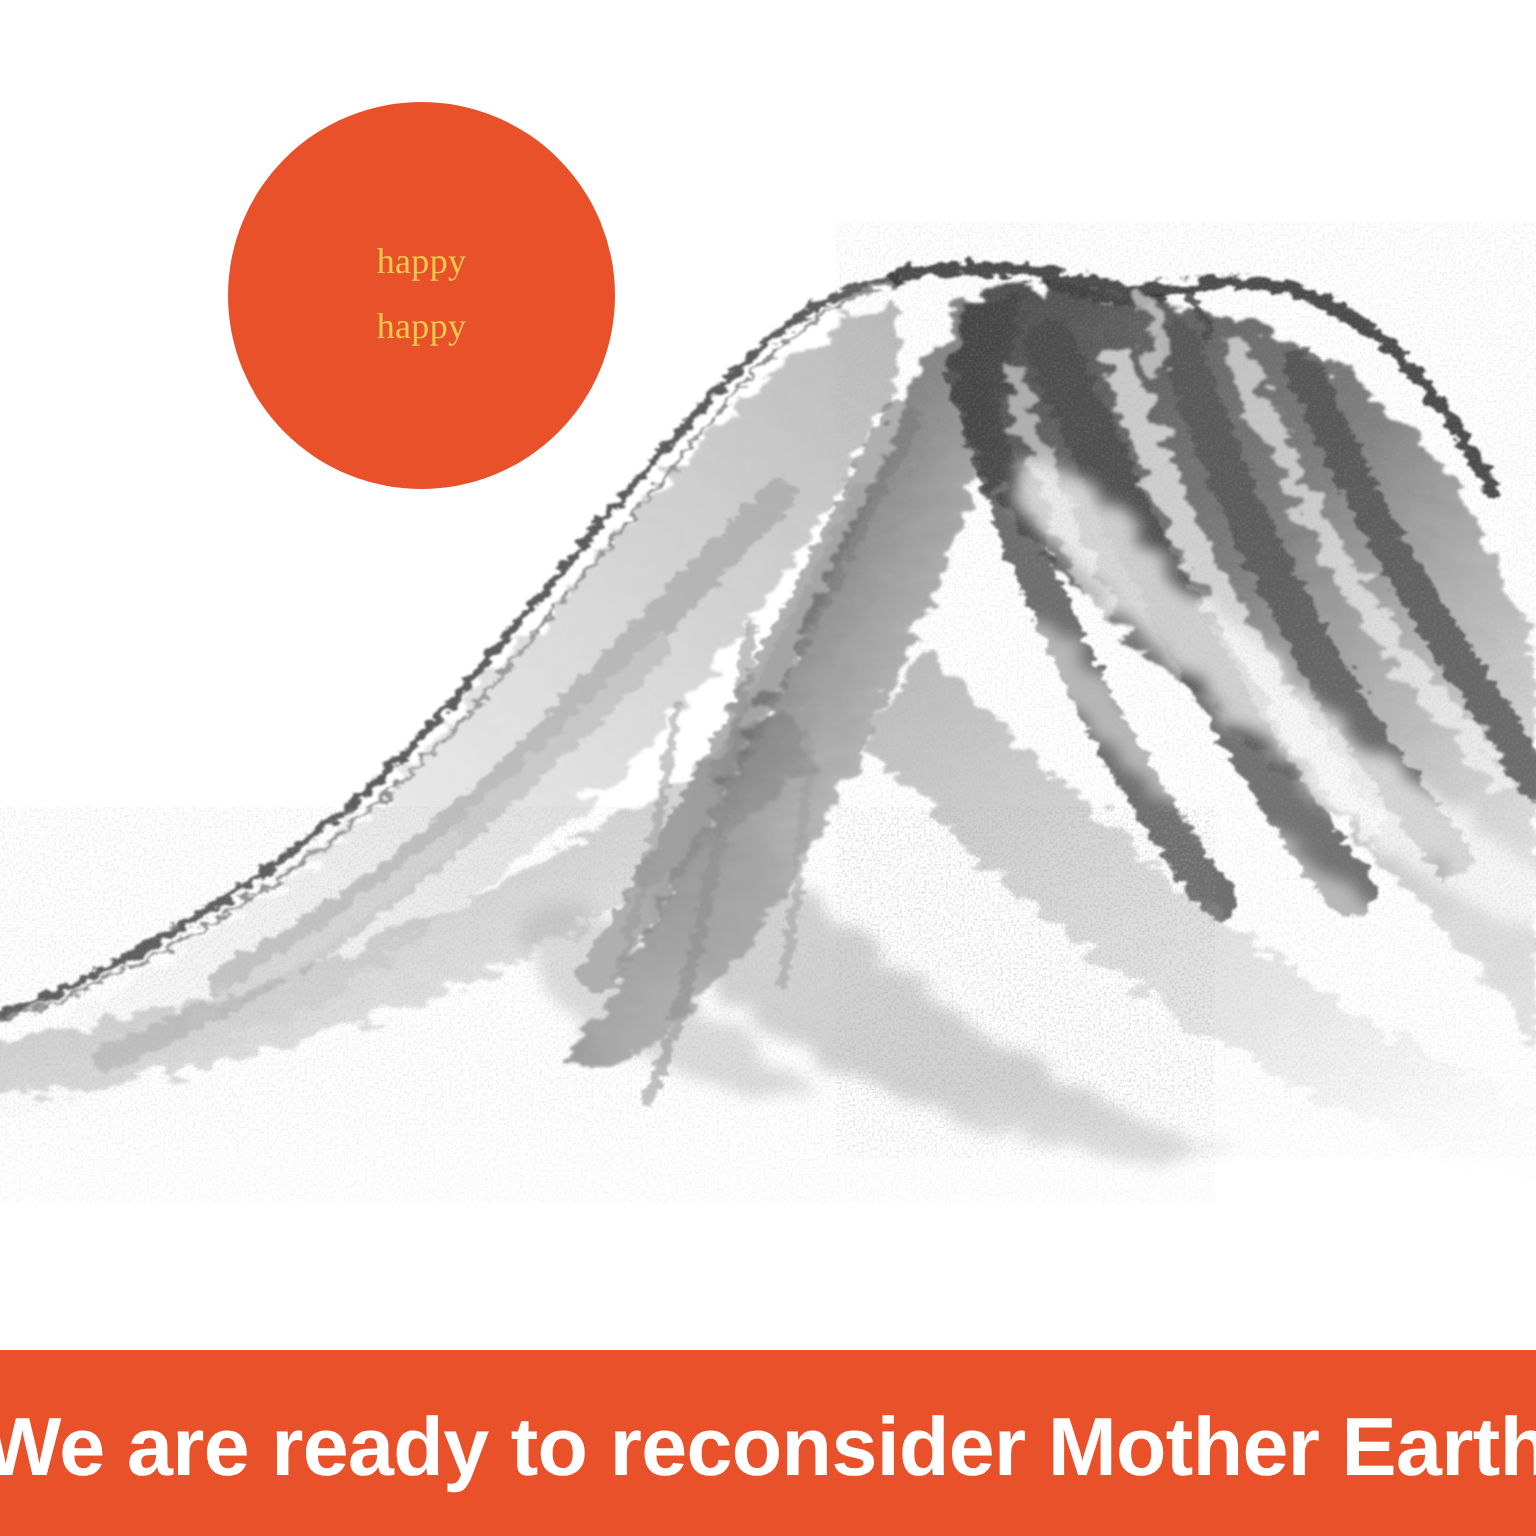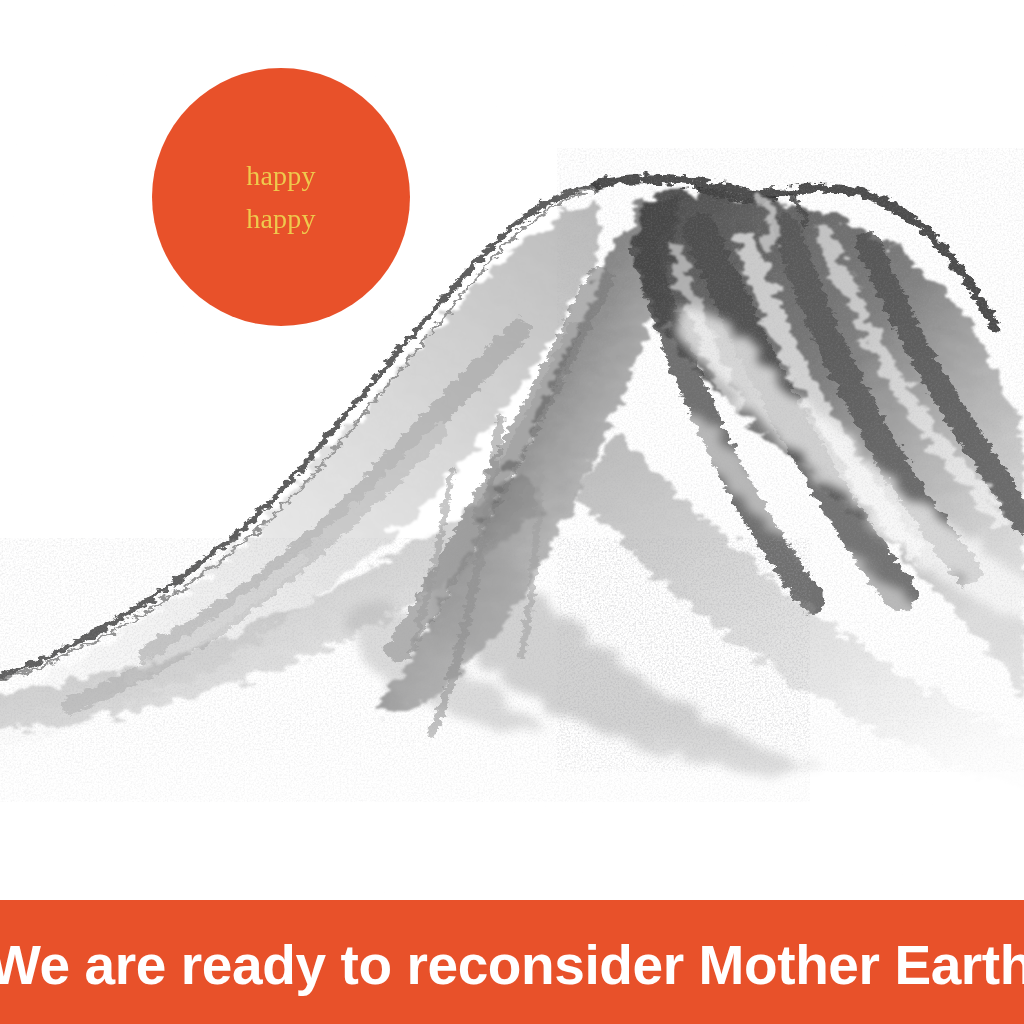--- a/index.html
+++ b/index.html
@@ -47,21 +47,21 @@
     border-radius: 50%;
     background: #e8512a;
     z-index: 5;
     display: flex;
     flex-direction: column;
     align-items: center;
     justify-content: center;
   }
   .sun-line {
     font-family: "Liberation Serif", "DejaVu Serif", serif;
-    font-size: 28px;
+    font-size: 24px;
     line-height: 43px;
     color: #eec94d;
     text-align: center;
     white-space: nowrap;
     letter-spacing: .2px;
   }
 
   
   .banner {
     position: absolute;

